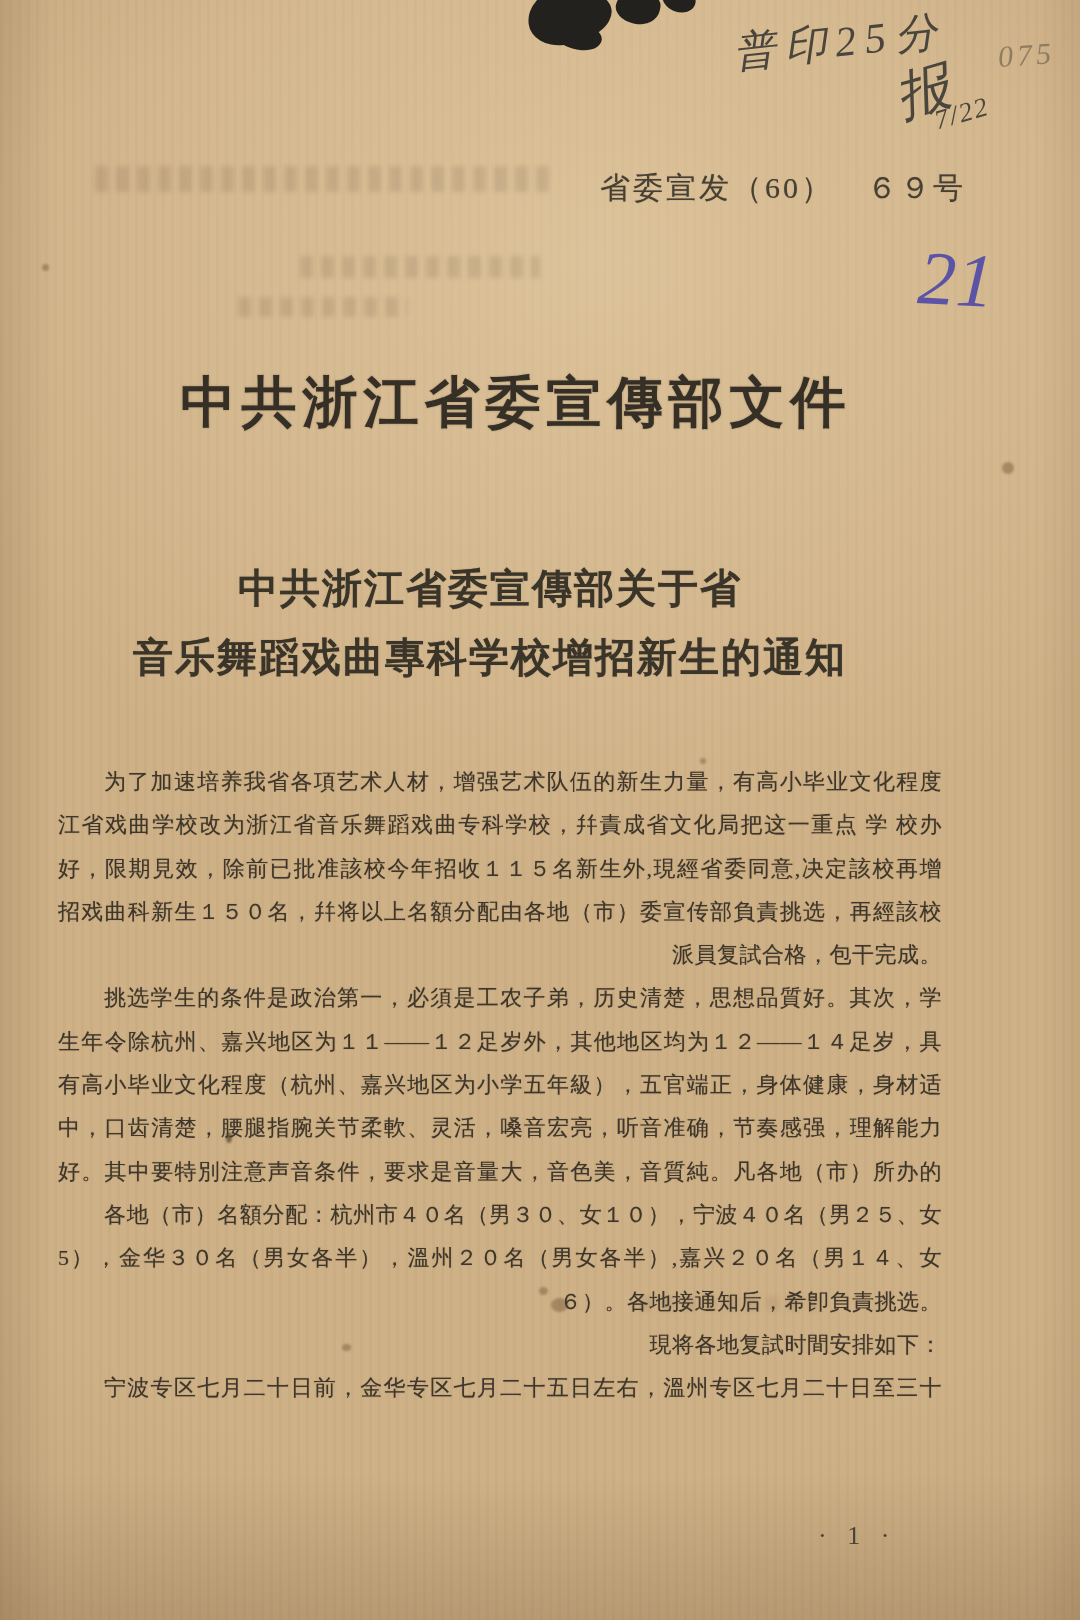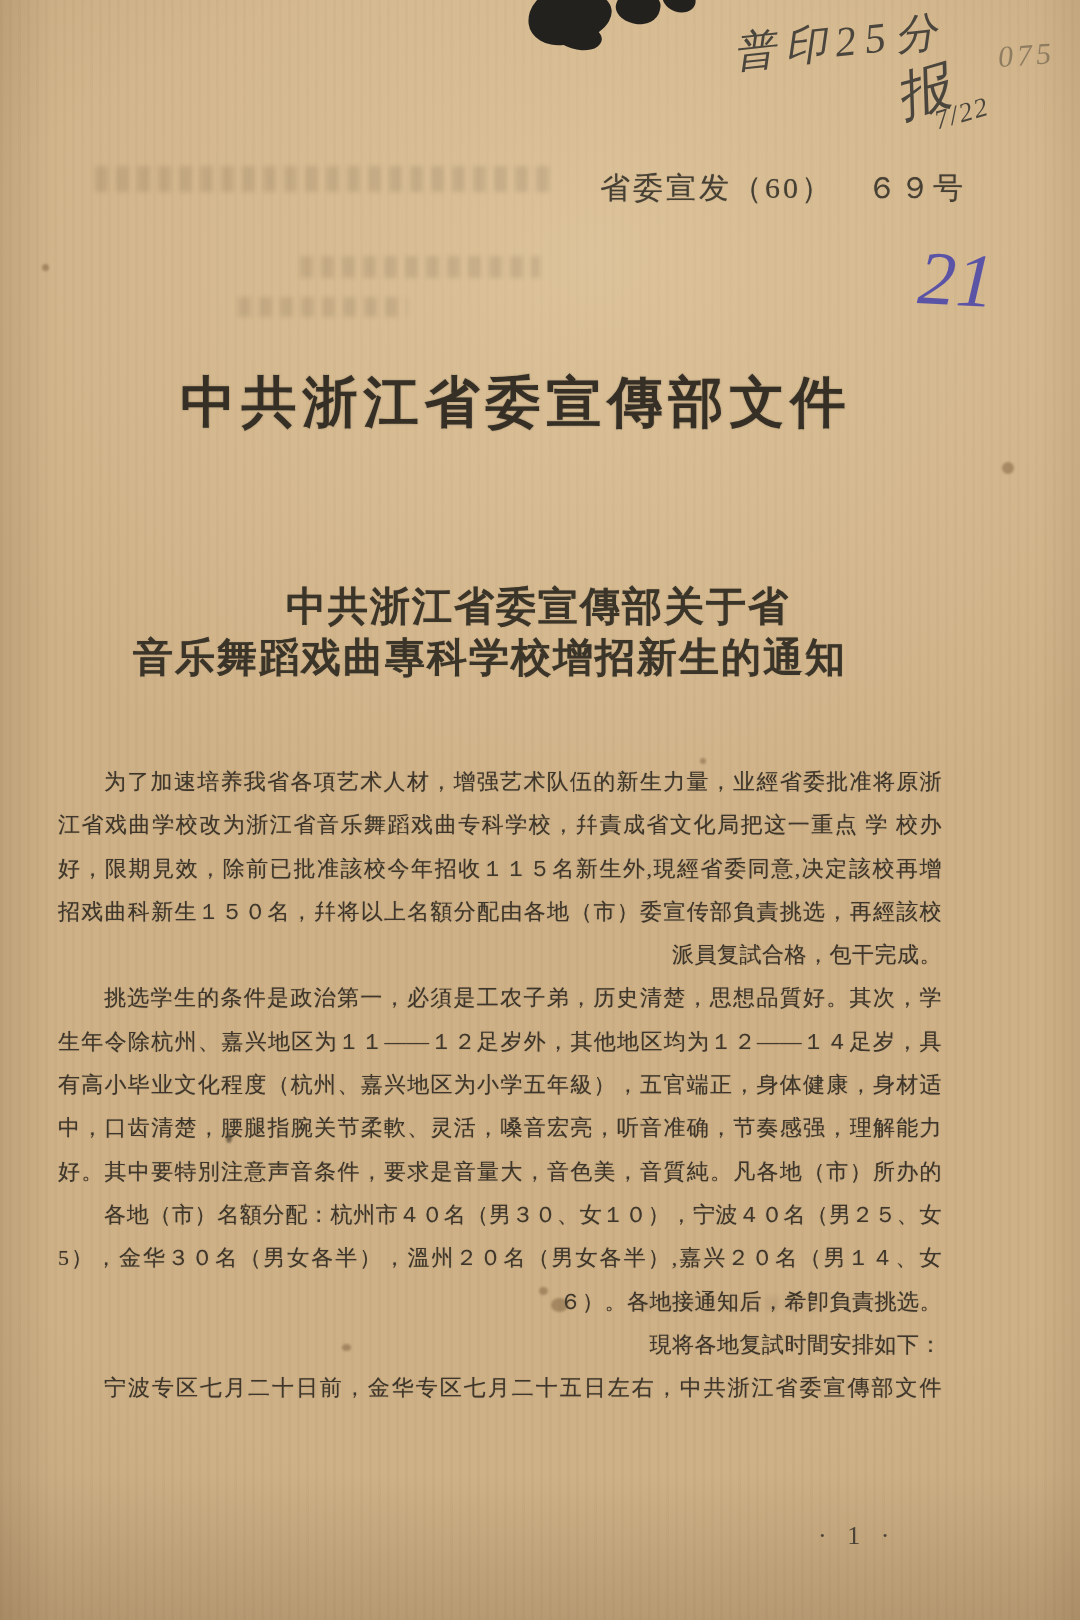--- a/index.html
+++ b/index.html
@@ -12,21 +12,21 @@
       linear-gradient(90deg, rgba(96,70,38,.14), rgba(0,0,0,0) 5%, rgba(0,0,0,0) 96%, rgba(96,70,38,.10)),
       linear-gradient(0deg, rgba(96,70,38,.18), rgba(0,0,0,0) 9%),
       repeating-linear-gradient(90deg, rgba(120,95,60,.05) 0 3px, rgba(0,0,0,0) 3px 9px);
     font-family:"Liberation Serif","DejaVu Serif",serif;
     color:#3e362a;
   }
   
   .doc-number{position:absolute;left:600px;top:168px;font-size:30px;letter-spacing:3px;color:#463f33;text-shadow:0 0 1px rgba(70,63,51,.55);}
   .org-title{position:absolute;left:0;top:350px;width:1000px;margin:16px;text-align:center;font-size:55px;font-weight:bold;letter-spacing:6px;color:#352f26;text-shadow:0 0 2px rgba(53,47,38,.4);}
   .st1,.st2{position:absolute;left:0;width:980px;text-align:center;font-size:40px;font-weight:bold;color:#3a3429;letter-spacing:2px;text-shadow:0 0 1px rgba(58,52,41,.5);}
-  .st1{top:579px;padding-left:48px;}
+  .st1{top:561px;}
   .st2{top:630px;}
   .body-text{position:absolute;left:58px;top:760px;width:884px;text-shadow:0 0 1px rgba(62,53,40,.5);letter-spacing:.5px;}
   .bl{font-size:22px;line-height:43.3px;height:43.3px;text-align:right;}
   .j{text-align:justify;text-align-last:justify;}
   .i{text-indent:46px;}
   .page-number{position:absolute;left:818px;top:1521px;font-size:26px;letter-spacing:7px;color:#4a4236;}
   
   .hw{position:absolute;color:#4b463d;font-style:italic;}
   .hw-fee{left:733px;top:14px;font-size:42px;letter-spacing:9px;transform:rotate(-6deg);}
   .hw-sig{left:896px;top:56px;font-size:54px;transform:rotate(-16deg);}
@@ -81,32 +81,32 @@
   <div class="hw hw-date">7/22</div>
   <div class="faint-code">075</div>
   <div class="blue-num">21</div>
 
   <div class="doc-number">省委宣发（60）　６９号</div>
   <h1 class="org-title">中共浙江省委宣傳部文件</h1>
   <div class="st1">中共浙江省委宣傳部关于省</div>
   <div class="st2">音乐舞蹈戏曲專科学校增招新生的通知</div>
 
   <div class="body-text">
-    <div class="bl i j">为了加速培养我省各項艺术人材，增强艺术队伍的新生力量，业經省委批准将原浙</div>
+    <div class="bl i j">为了加速培养我省各項艺术人材，增强艺术队伍的新生力量，有高小毕业文化程度</div>
     <div class="bl j">江省戏曲学校改为浙江省音乐舞蹈戏曲专科学校，幷責成省文化局把这一重点 学 校办</div>
     <div class="bl j">好，限期見效，除前已批准該校今年招收１１５名新生外,現經省委同意,决定該校再增</div>
     <div class="bl j">招戏曲科新生１５０名，幷将以上名額分配由各地（市）委宣传部負責挑选，再經該校</div>
     <div class="bl">派員复試合格，包干完成。</div>
     <div class="bl i j">挑选学生的条件是政治第一，必須是工农子弟，历史清楚，思想品質好。其次，学</div>
     <div class="bl j">生年令除杭州、嘉兴地区为１１——１２足岁外，其他地区均为１２——１４足岁，具</div>
     <div class="bl j">有高小毕业文化程度（杭州、嘉兴地区为小学五年級），五官端正，身体健康，身材适</div>
     <div class="bl j">中，口齿清楚，腰腿指腕关节柔軟、灵活，嗓音宏亮，听音准确，节奏感强，理解能力</div>
     <div class="bl j">好。其中要特別注意声音条件，要求是音量大，音色美，音質純。凡各地（市）所办的</div>
     <div class="bl i j">各地（市）名額分配：杭州市４０名（男３０、女１０），宁波４０名（男２５、女</div>
     <div class="bl j">5），金华３０名（男女各半），溫州２０名（男女各半）,嘉兴２０名（男１４、女</div>
     <div class="bl">６）。各地接通知后，希卽負責挑选。</div>
     <div class="bl i">現将各地复試时間安排如下：</div>
-    <div class="bl i j">宁波专区七月二十日前，金华专区七月二十五日左右，中共浙江省委宣傳部文件</div>
+    <div class="bl i j">宁波专区七月二十日前，金华专区七月二十五日左右，溫州专区七月二十日至三十</div>
   </div>
 
   <div class="page-number">· 1 ·</div>
 
 </div>
 
 </body></html>

